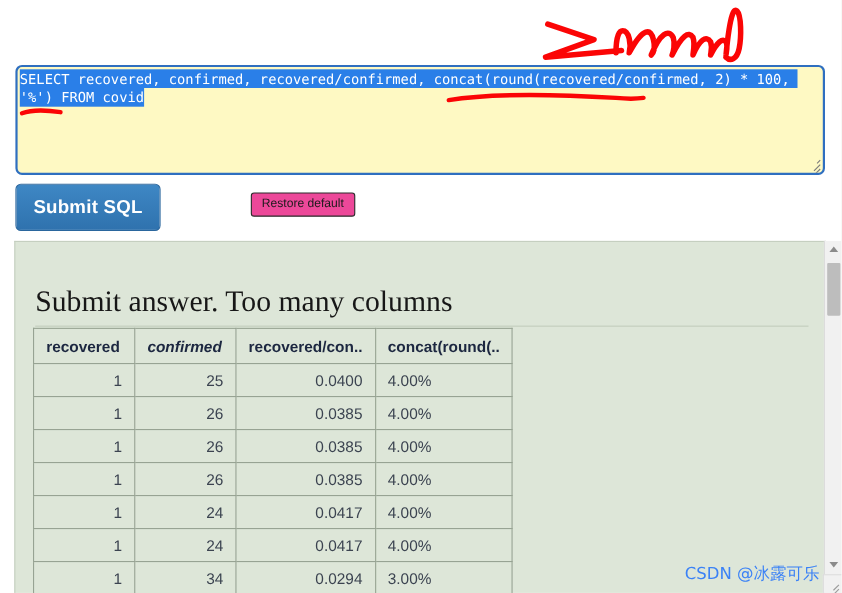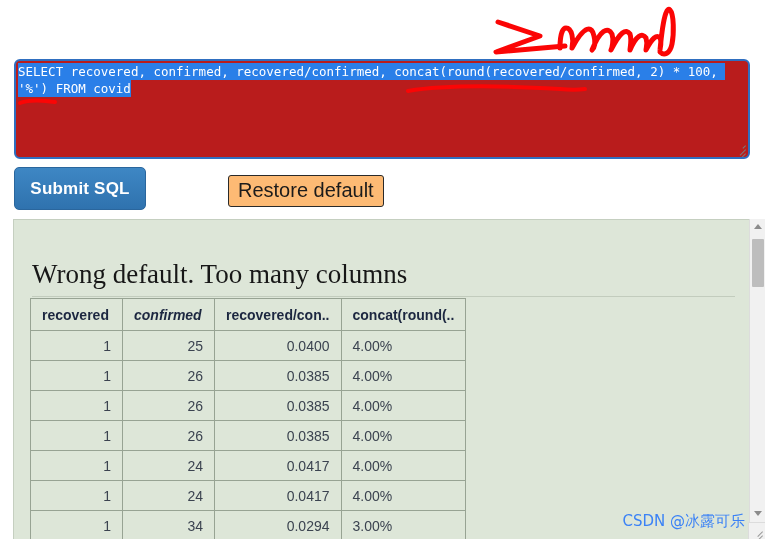--- a/index.html
+++ b/index.html
@@ -18,21 +18,21 @@
 
   
   #sql-editor-wrap {
     position: absolute;
     left: 14px;
     top: 59px;
     width: 736px;
     height: 100px;
     border: 2px solid #2f6fc0;
     border-radius: 6px;
-    background: #b91c1c;
+    background: #fef9c3;
     box-sizing: border-box;
     overflow: hidden;
   }
   #sql-editor {
     position: absolute;
     left: 0px;
     top: 2px;
     width: 732px;
     padding: 0 2px;
     font-family: "DejaVu Sans Mono", "Liberation Mono", monospace;
@@ -79,27 +79,27 @@
     font-size: 17px;
     font-weight: bold;
     letter-spacing: .2px;
     cursor: pointer;
     font-family: "Liberation Sans", sans-serif;
   }
   #restore-default {
     position: absolute;
     left: 228px;
     top: 175px;
-    height: 32px;
+    height: 22px;
     padding: 2px 9px 4px 9px;
-    background: #fdba74;
+    background: #ec4899;
     border: 1px solid #2a2a2a;
     border-radius: 3px;
     color: #1b1b1b;
-    font-size: 20px;
+    font-size: 11px;
     cursor: pointer;
     font-family: "Liberation Sans", sans-serif;
   }
 
   
   #result-panel {
     position: absolute;
     left: 13px;
     top: 219px;
     width: 738px;
@@ -255,21 +255,21 @@
     <i style="bottom:1px;width:12px;transform:rotate(-45deg)"></i>
     <i style="bottom:5px;width:8px;transform:rotate(-45deg)"></i>
     <i style="bottom:9px;width:4px;transform:rotate(-45deg)"></i>
   </span>
 </div>
 
 <button id="submit-sql">Submit SQL</button>
 <button id="restore-default">Restore default</button>
 
 <div id="result-panel">
-  <div id="result-title">Wrong default. Too many columns</div>
+  <div id="result-title">Submit answer. Too many columns</div>
   <div id="title-rule"></div>
 
   <table class="result-table">
     <thead>
       <tr>
         <th class="col-recovered">recovered</th>
         <th class="col-confirmed">confirmed</th>
         <th class="col-ratio">recovered/con..</th>
         <th class="col-concat">concat(round(..</th>
       </tr>

